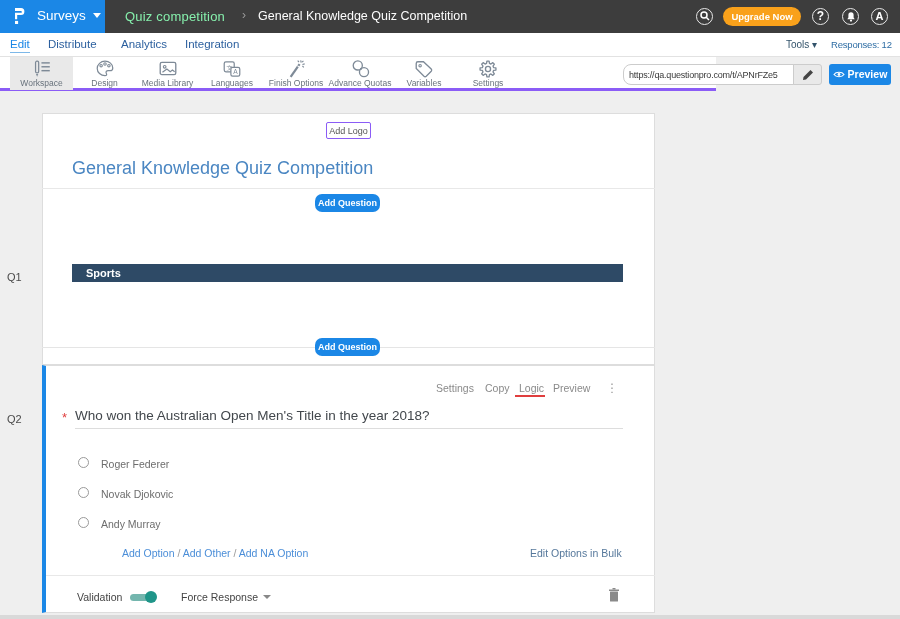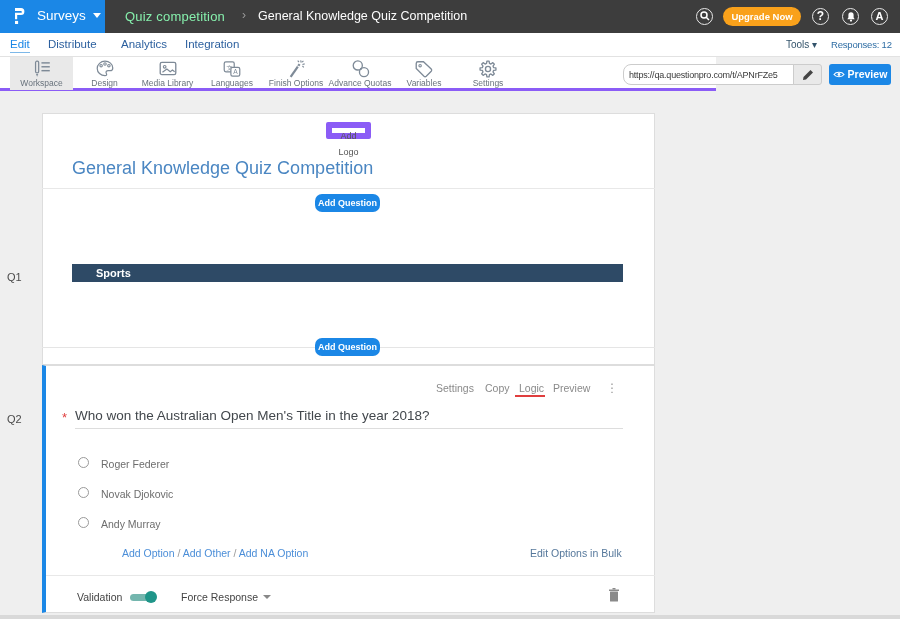--- a/index.html
+++ b/index.html
@@ -23,25 +23,25 @@
 .titem { position:absolute; top:0; height:33px; text-align:center; }
 .titem .lbl { position:absolute; top:21px; width:100%; text-align:center; font-size:8.5px; color:#68727c; }
 .titem svg { position:absolute; top:2px; left:50%; margin-left:-10px; width:20px; height:20px; }
 .titem.sel { background:#e9e9e9; }
 .urlbox { position:absolute; left:623px; top:64px; width:199px; height:21px; background:#fff; border:1px solid #ccc; border-radius:8px; font-size:9px; letter-spacing:-0.2px; color:#3a3a3a; line-height:20px; padding-left:5px; white-space:nowrap; overflow:hidden; }
 .urlpencil { position:absolute; left:793px; top:64px; width:29px; height:21px; background:#e9e9e9; border:1px solid #ccc; border-radius:0 3px 3px 0; }
 .preview { position:absolute; left:829px; top:64px; width:62px; height:21px; background:#1b87e6; border-radius:3px; color:#fff; font-size:10.5px; font-weight:bold; text-align:center; line-height:21px; }
 .page { position:absolute; left:0; top:91px; width:900px; height:528px; background:#efefef; }
 .qlabel { position:absolute; font-size:11px; color:#4a4a4a; }
 .card1 { position:absolute; left:42px; top:113px; width:613px; height:252px; background:#fff; border:1px solid #ddd; }
-.addlogo { position:absolute; left:326px; top:122px; width:45px; height:17px; background:#fff; border:6px solid #8b5cf6; border-radius:2px; font-size:9px; color:#555; text-align:center; line-height:16px; }
+.addlogo { position:absolute; left:326px; top:122px; width:45px; height:17px; background:#fff; border:1px solid #8b5cf6; border-radius:2px; font-size:9px; color:#555; text-align:center; line-height:16px; }
 .stitle { position:absolute; left:72px; top:158px; font-size:18px; color:#4a86c2; }
 .sep1 { position:absolute; left:42px; top:188px; width:613px; border-top:1px solid #e8e8e8; }
 .addq { position:absolute; white-space:nowrap; width:65px; height:18px; background:#1b87e6; border-radius:7px; color:#fff; font-size:9px; font-weight:bold; text-align:center; line-height:18px; }
-.sports { position:absolute; left:72px; top:264px; width:551px; height:18px; background:#2e4a66; color:#fff; font-size:11px; font-weight:bold; line-height:18px; padding-left:24px; }
+.sports { position:absolute; left:72px; top:264px; width:551px; height:18px; background:#2e4a66; color:#fff; font-size:11px; font-weight:bold; line-height:18px; padding-left:14px; }
 .rowline { position:absolute; left:42px; top:347px; width:613px; border-top:1px solid #e5e5e5; }
 .smallbtn { position:absolute; top:340px; height:13px; background:#fca5a5; border:1px solid #ccc; border-radius:6px; font-size:7.5px; color:#333; text-align:center; line-height:12px;margin-top:42px; }
 .card2 { position:absolute; left:42px; top:365px; width:613px; height:248px; background:#fff; border:1px solid #ddd; border-left:4px solid #1b87e6; }
 .qactions { position:absolute; top:382px; font-size:10.5px; color:#8a8a8a; }
 .logicline { position:absolute; left:515px; top:395px; width:30px; border-top:2px solid #e03e3e; }
 .dots { position:absolute; left:606px; top:381px; font-size:12px; color:#999; letter-spacing:0; }
 .ast { position:absolute; left:62px; top:410px; color:#e03e3e; font-size:13px; }
 .qtext { position:absolute; left:75px; top:408px; font-size:13.5px; color:#42474c; }
 .qunder { position:absolute; left:75px; top:428px; width:548px; border-top:1px solid #ddd; }
 .radio { position:absolute; width:11px; height:11px; border:1.5px solid #9a9a9a; border-radius:50%; background:#fff; }

